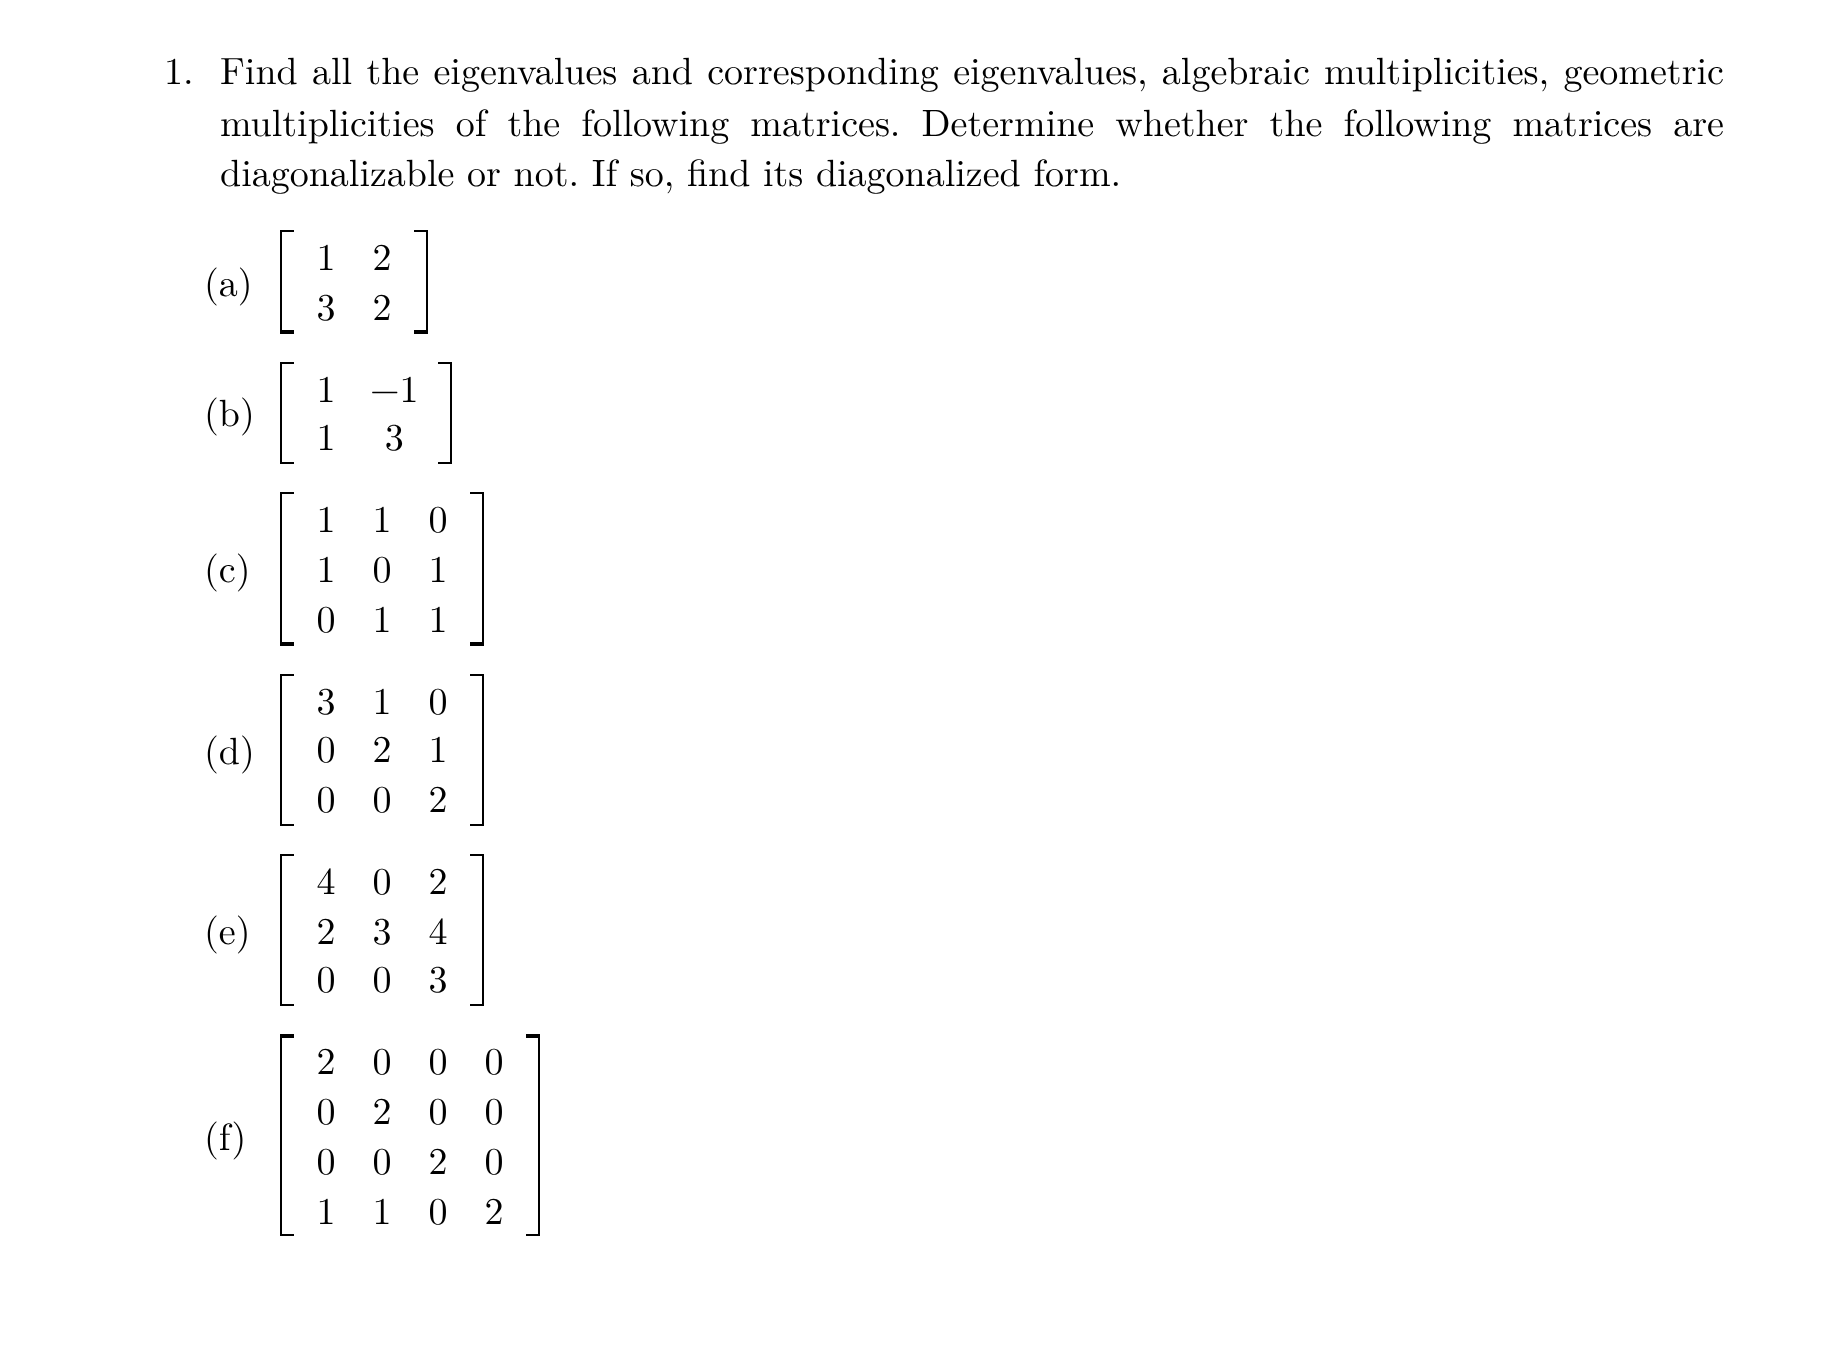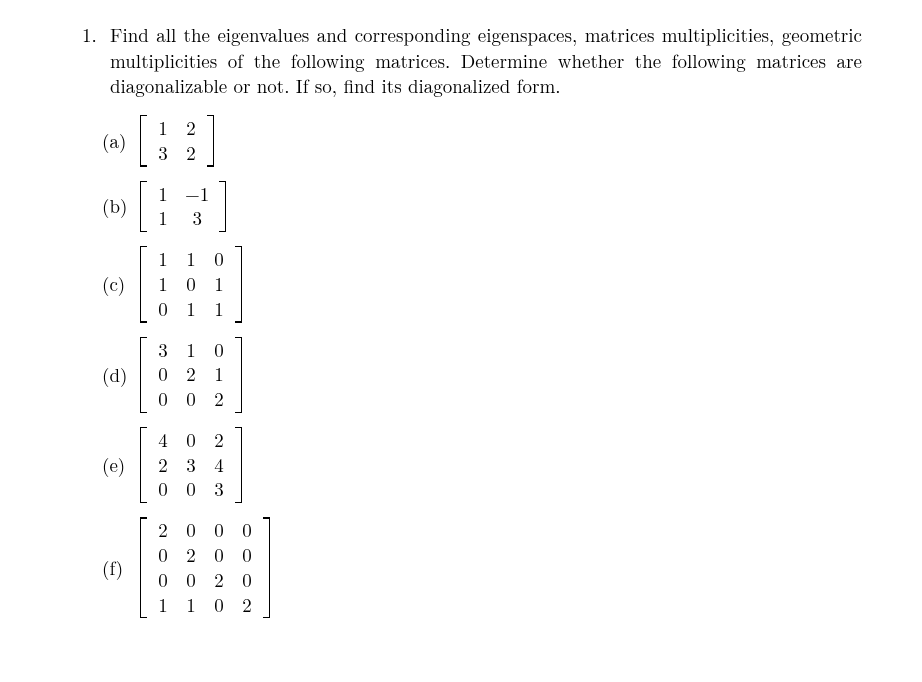--- a/index.html
+++ b/index.html
@@ -85,21 +85,21 @@
       text-align: center;
       min-width: 12px;
     }
   </style>
 </head>
 <body>
 
 <div class="page">
   <div class="prob">
     <div class="prob-num">1.</div>
-    <div class="prob-body">Find all the eigenvalues and corresponding eigenspaces, matrices multiplicities, geometric multiplicities of the following matrices. Determine whether the following matrices are diagonalizable or not. If so, find its diagonalized form.</div>
+    <div class="prob-body">Find all the eigenvalues and corresponding eigenvalues, algebraic multiplicities, geometric multiplicities of the following matrices. Determine whether the following matrices are diagonalizable or not. If so, find its diagonalized form.</div>
   </div>
   <div class="items" id="items">
       <div class="item">
         <div class="item-label">(a)</div>
         <div class="matrix-wrap">
           <div class="bracket left"></div>
           <div class="mgrid" style="grid-template-columns: repeat(2, auto);">
             <div class="mcell">1</div>
             <div class="mcell">2</div>
             <div class="mcell">3</div>

